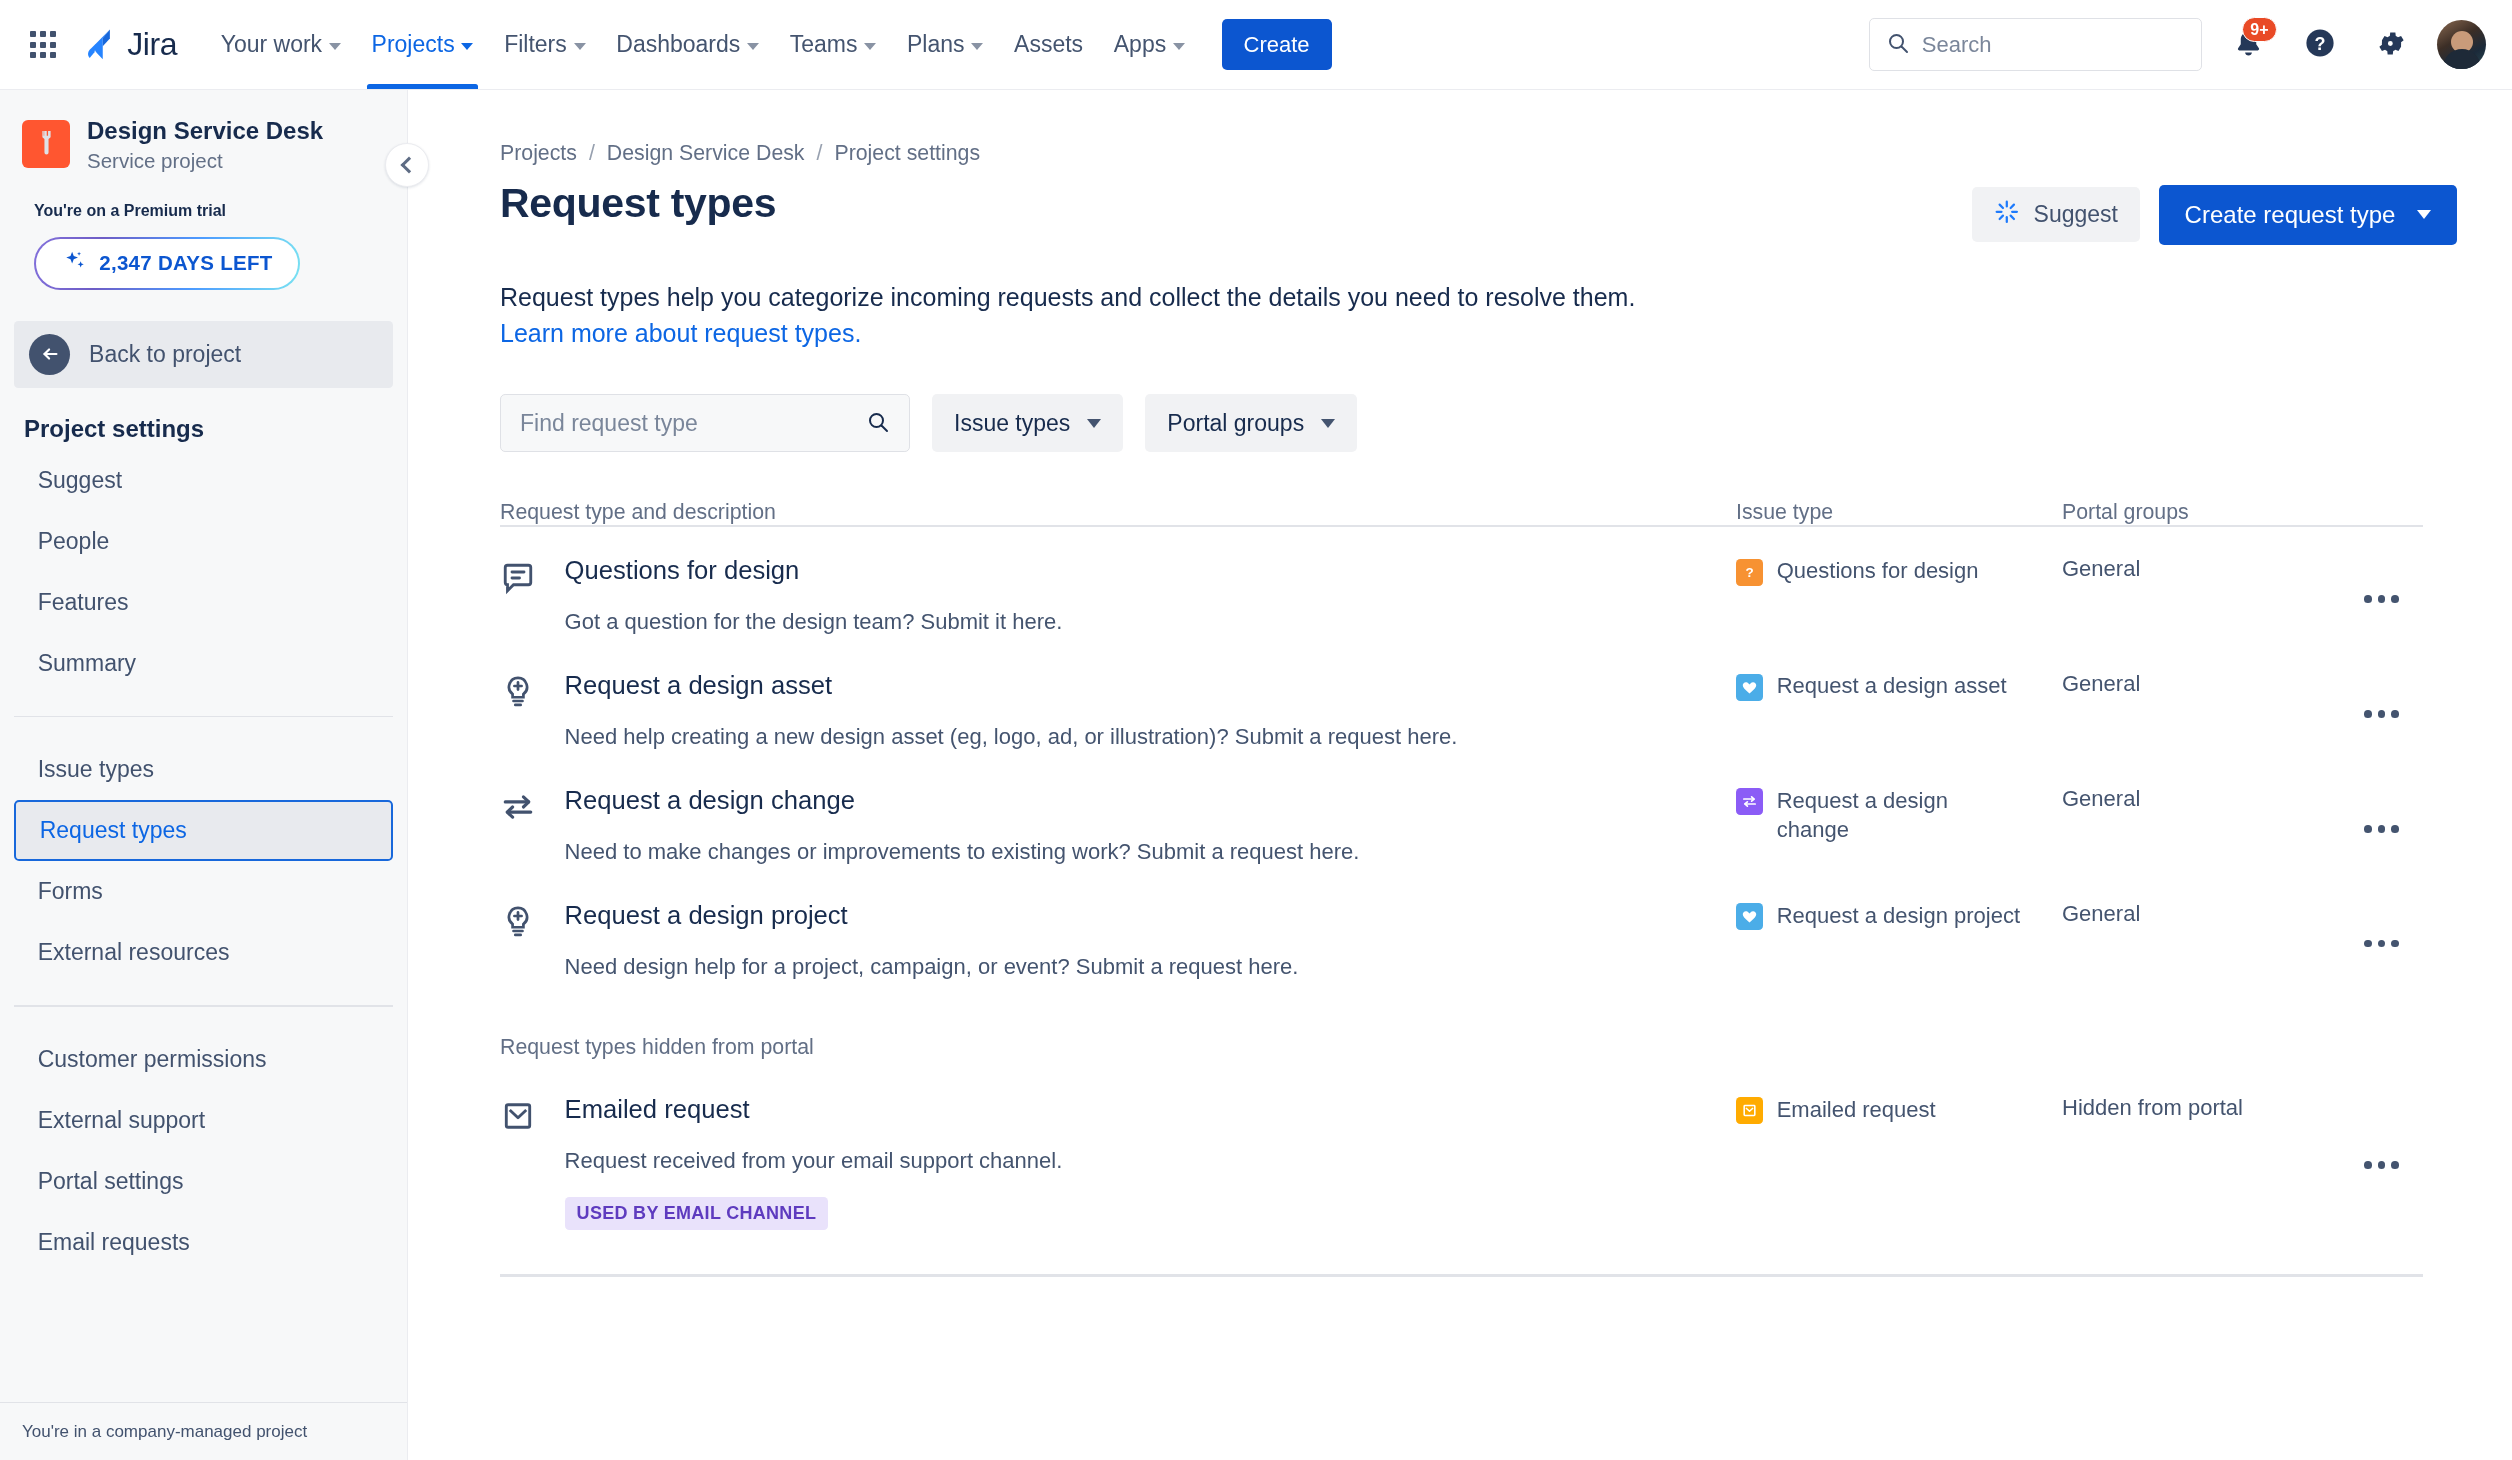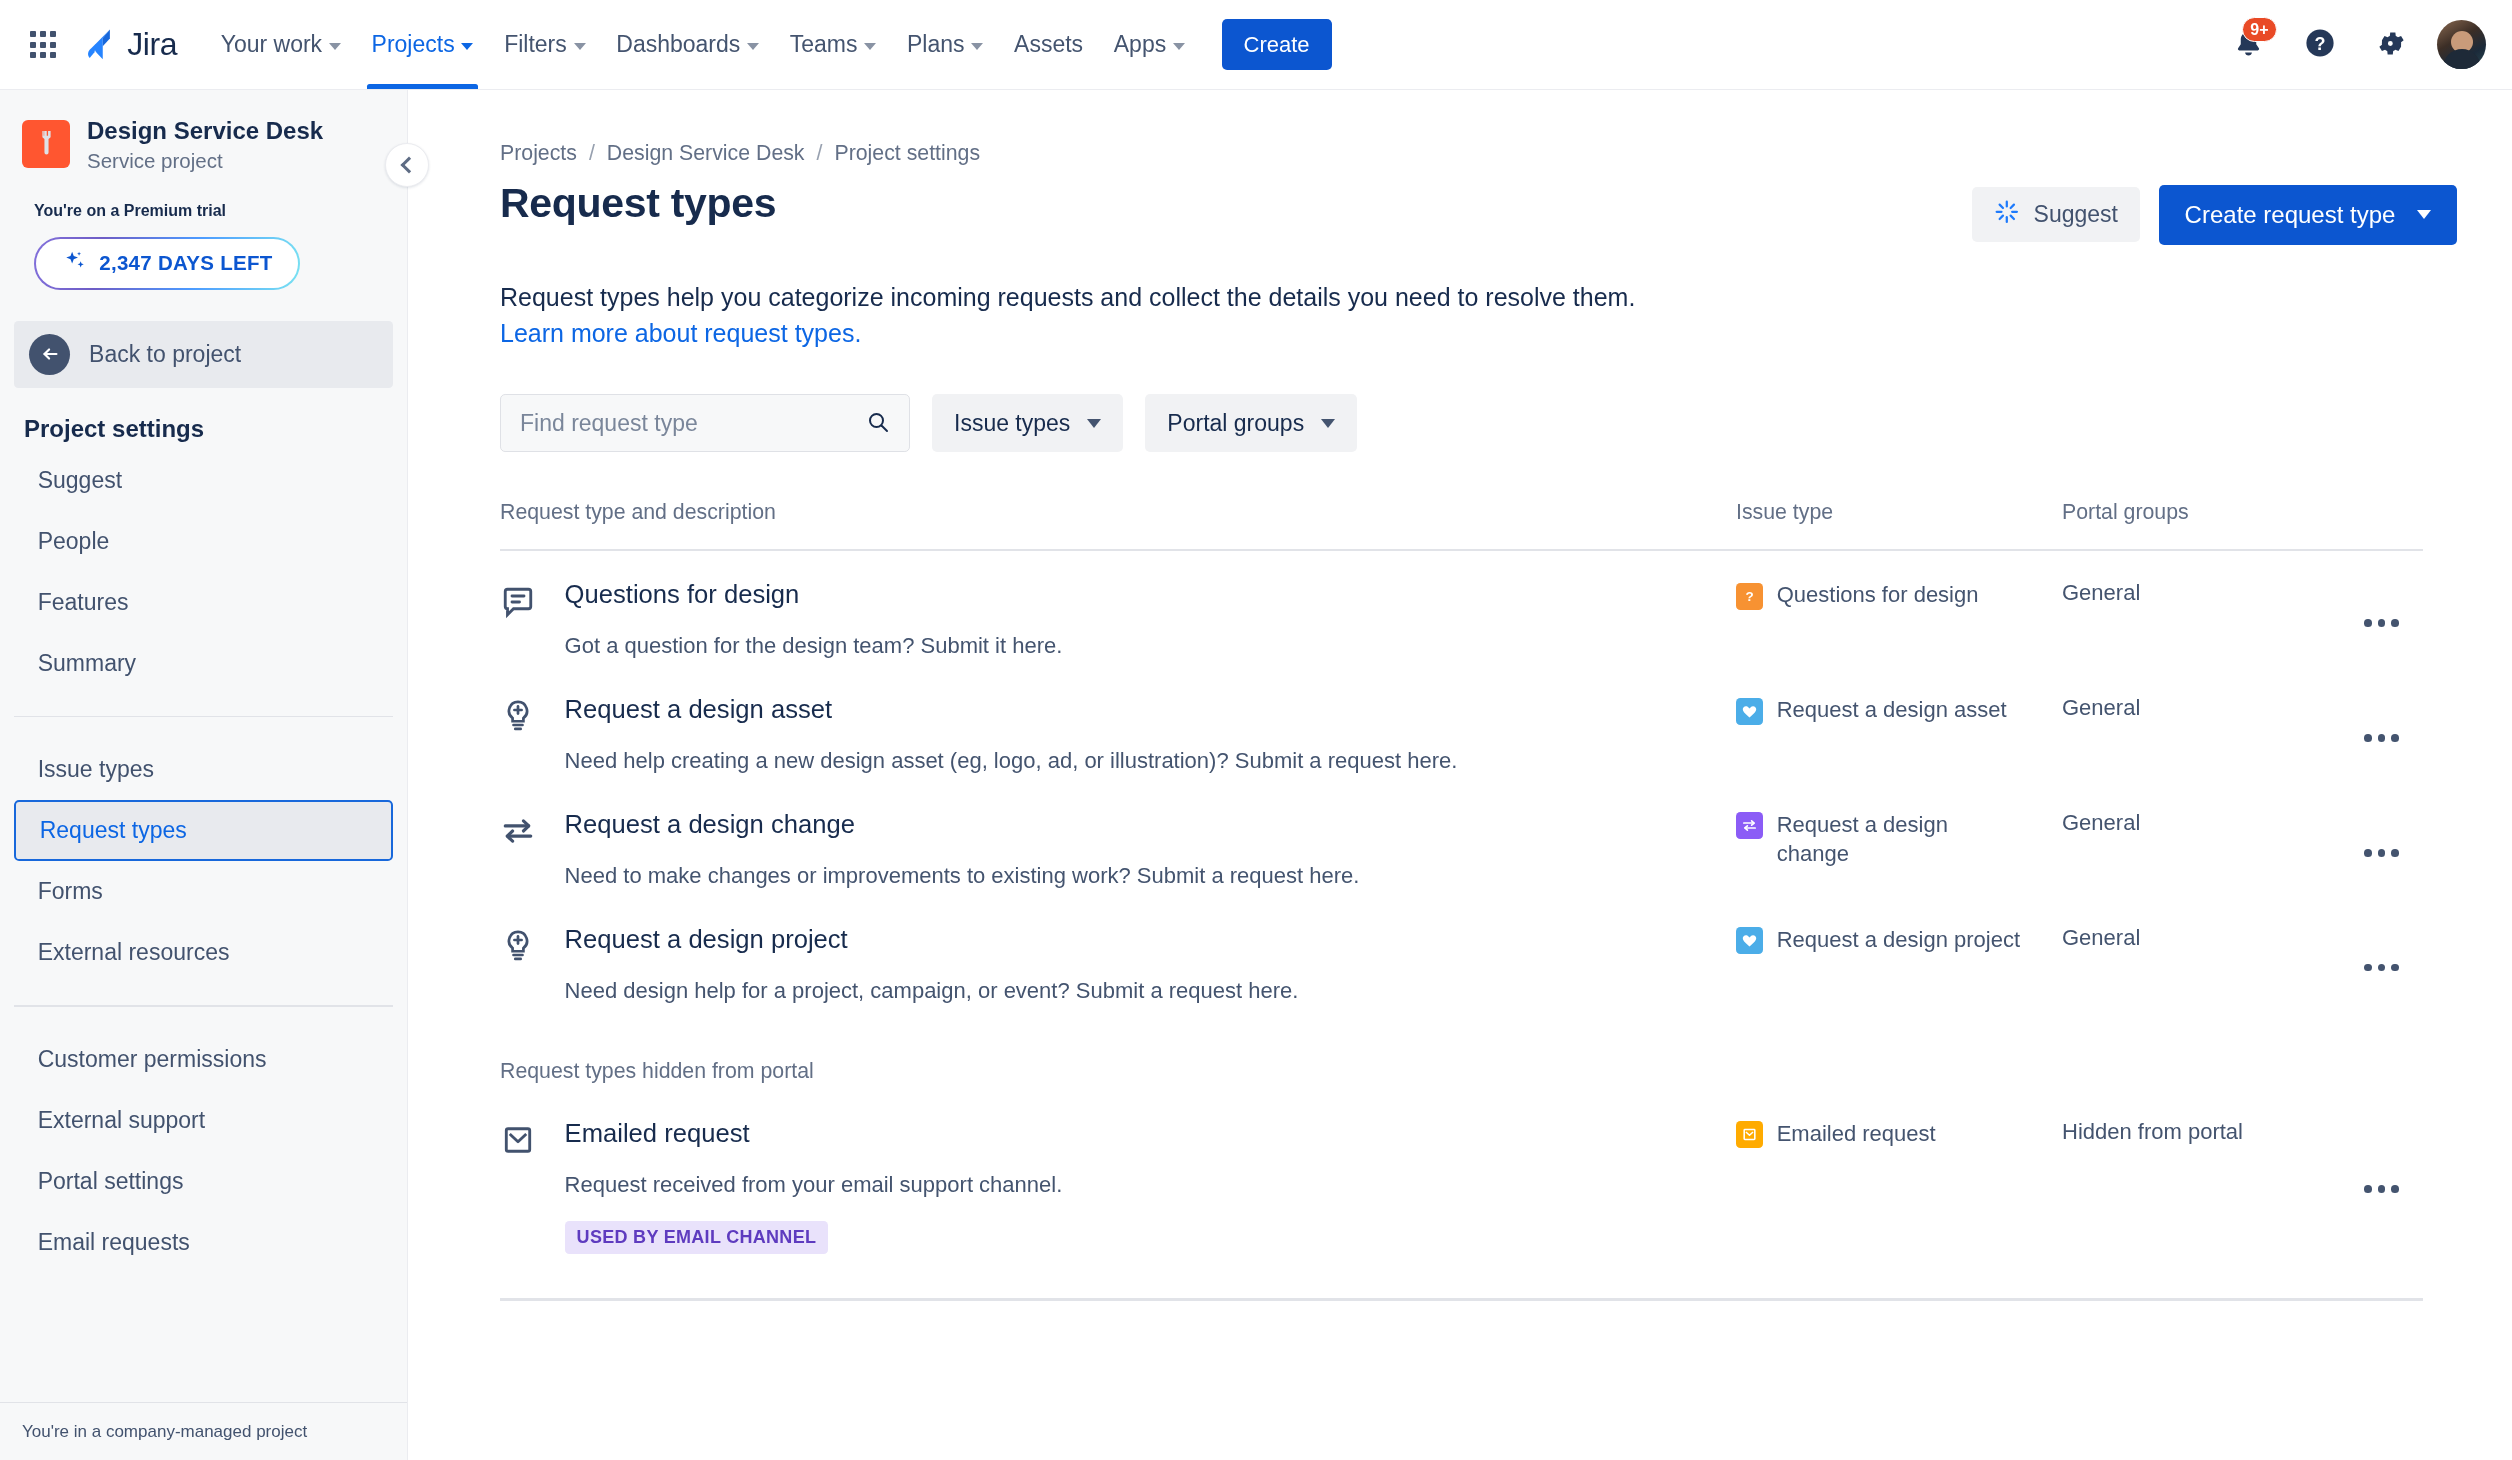--- a/index.html
+++ b/index.html
@@ -243,21 +243,21 @@
     font-size: 23px; color: #172B4D; cursor: pointer; font-family: inherit;
     font-weight: 500;
   }
   .caret-d { width: 0; height: 0; border-left: 7.7px solid transparent; border-right: 7.7px solid transparent; border-top: 9.4px solid #44546F; }
 
   
   .tbl { margin-top: 48px; width: 1923px; }
   .thead {
     display: flex; align-items: flex-start;
     font-size: 21.3px; color: #626F86;
-    padding-bottom: 24px;
+    padding-bottom: 0;
     border-bottom: 2.6px solid #E1E3E8;
   }
   .col-main { width: 1236px; flex: 0 0 auto; }
   .col-issue { width: 326px; flex: 0 0 auto; }
   .col-portal { width: 282px; flex: 0 0 auto; }
   .col-menu { flex: 1 1 auto; display: flex; justify-content: flex-end; padding-right: 24px; }
 
   .trow { display: flex; padding-top: 29px; padding-bottom: 5.1px; }
   .rt-cell { display: flex; gap: 25.6px; }
   .rt-icon { width: 39px; flex: 0 0 auto; padding-top: 3.4px; }
@@ -340,20 +340,29 @@
     </div>
     <div class="navitem">
       <span>Apps</span>
       <span class="caret"></span>
     </div>
   </div>
 
   <button class="create-btn">Create</button>
 
   <div class="topright">
+    <div class="searchbox">
+      <span>
+        <svg width="24" height="24" viewBox="0 0 24 24" fill="none" stroke="#42526E" stroke-width="2">
+          <circle cx="10.5" cy="10.5" r="6.5"></circle>
+            <line x1="15.5" y1="15.5" x2="21" y2="21" stroke-linecap="round"></line>
+        </svg>
+      </span>
+      <input placeholder="Search" style="">
+    </div>
 
     <div class="iconbtn">
       <span>
         <svg width="29" height="29" viewBox="0 0 24 24" fill="#253858">
           <path d="M12 2.2c-3.6 0-6.4 2.9-6.4 6.4v4.1L3.4 16c-.5.7 0 1.7.9 1.7h15.4c.9 0 1.4-1 .9-1.7l-2.2-3.3V8.6c0-3.5-2.8-6.4-6.4-6.4zM12 22c1.5 0 2.7-1.1 2.8-2.5H9.2c.1 1.4 1.3 2.5 2.8 2.5z"></path>
         </svg>
       </span>
       <span class="badge">9+</span>
     </div>
 

